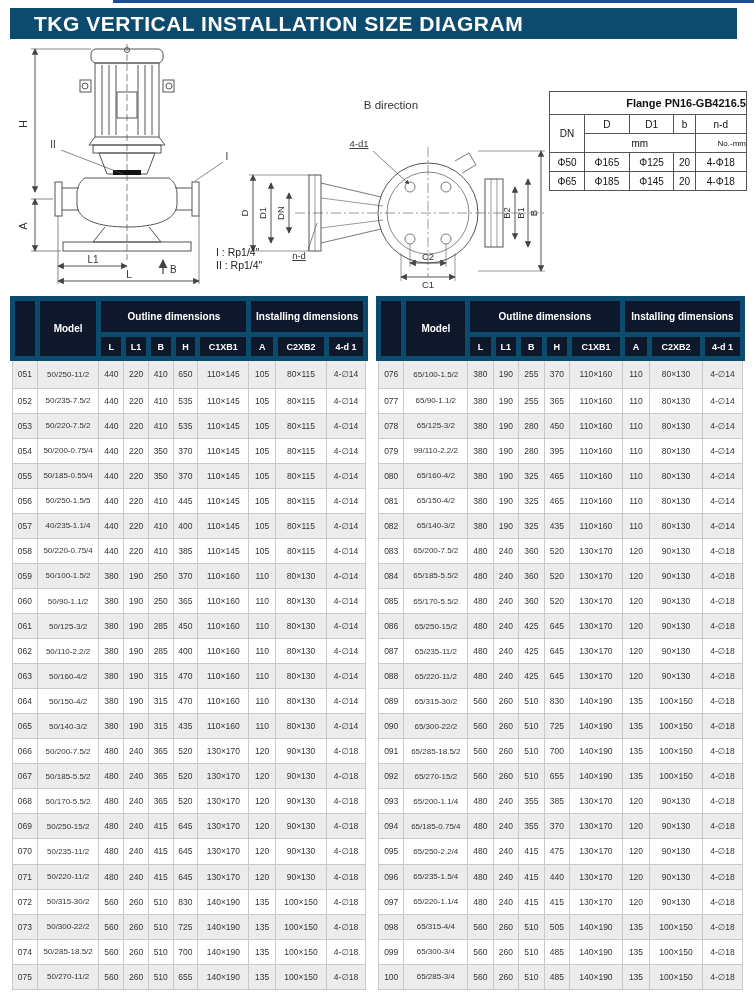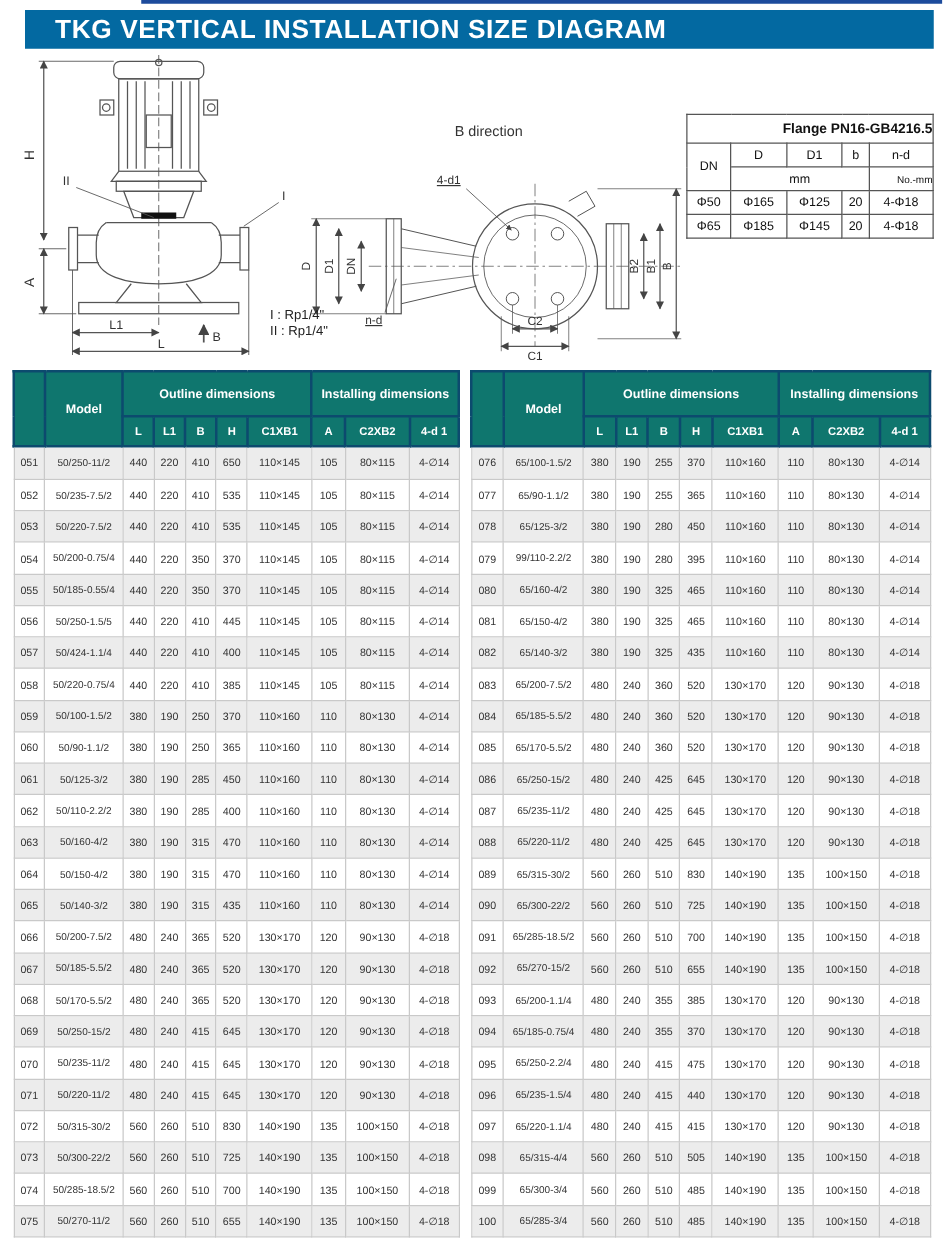--- a/index.html
+++ b/index.html
@@ -1,39 +1,39 @@
 <!DOCTYPE html>
 <html><head>
 <meta charset="utf-8">
 <style>
   html,body{margin:0;padding:0;background:#fff;}
   .page{position:relative;width:754px;height:1000px;background:#fff;
         font-family:"Liberation Sans",sans-serif;overflow:hidden;color:#333;}
   .topstrip{position:absolute;left:113px;top:0;width:641px;height:3px;background:#1d4b9c;}
-  .titlebar{position:absolute;left:20px;top:8px;width:727px;height:31px;background:#0369a1;
+  .titlebar{position:absolute;left:10px;top:8px;width:727px;height:31px;background:#0c4a6e;
             color:#fff;display:flex;align-items:center;box-sizing:border-box;padding-left:24px;
             font-size:21px;font-weight:bold;letter-spacing:.5px;}
   svg{position:absolute;}
   svg text{font-family:"Liberation Sans",sans-serif;fill:#333;}
   .pump{left:5px;top:44px;width:235px;height:246px;}
   .bdir{left:233px;top:95px;width:316px;height:195px;}
   .notes{position:absolute;left:216px;top:246px;font-size:10.5px;line-height:13px;color:#222;}
   
   .flange-wrap{position:absolute;left:549px;top:91px;width:198px;}
   .flange{width:100%;border-collapse:collapse;font-size:9.5px;color:#111;}
   .flange td{border:1px solid #555;text-align:center;padding:0;height:15px;}
   .flange .ft-title{font-weight:bold;font-size:11px;height:22px;text-align:right;}
   .flange tbody td{height:18px;font-size:10px;}
   
   .tbl-wrap{position:absolute;top:296px;}
   .tbl-left{left:10px;width:358px;}
   .tbl-right{left:376px;width:369px;}
   table.dim{width:100%;height:694px;border-collapse:collapse;table-layout:fixed;
             font-size:8.5px;color:#333;}
-  .dim th{background:#0f766e;color:#fff;font-weight:bold;border:2px solid #0c4a6e;padding:0;}
+  .dim th{background:#0f172a;color:#fff;font-weight:bold;border:5px solid #0c4a6e;padding:0;}
   .dim thead tr.h1{height:36px;}
   .dim thead tr.h1 th{font-size:10px;font-weight:bold;}
   .dim thead tr.h2{height:24px;}
   .dim thead tr.h2 th{font-size:9px;}
   .dim td{border:1px solid #c9c9c9;text-align:center;padding:0;white-space:nowrap;overflow:hidden;}
   .dim tbody tr:nth-child(odd){background:#ececec;}
   .dim tbody tr:nth-child(even){background:#ffffff;}
   .dim td:nth-child(2){font-size:8px;}
 </style>
 </head>
@@ -319,21 +319,21 @@
             <td>220</td>
             <td>410</td>
             <td>445</td>
             <td>110×145</td>
             <td>105</td>
             <td>80×115</td>
             <td>4-∅14</td>
           </tr>
           <tr>
             <td>057</td>
-            <td>50/424-1.1/4</td>
+            <td>40/235-1.1/4</td>
             <td>440</td>
             <td>220</td>
             <td>410</td>
             <td>400</td>
             <td>110×145</td>
             <td>105</td>
             <td>80×115</td>
             <td>4-∅14</td>
           </tr>
           <tr>

